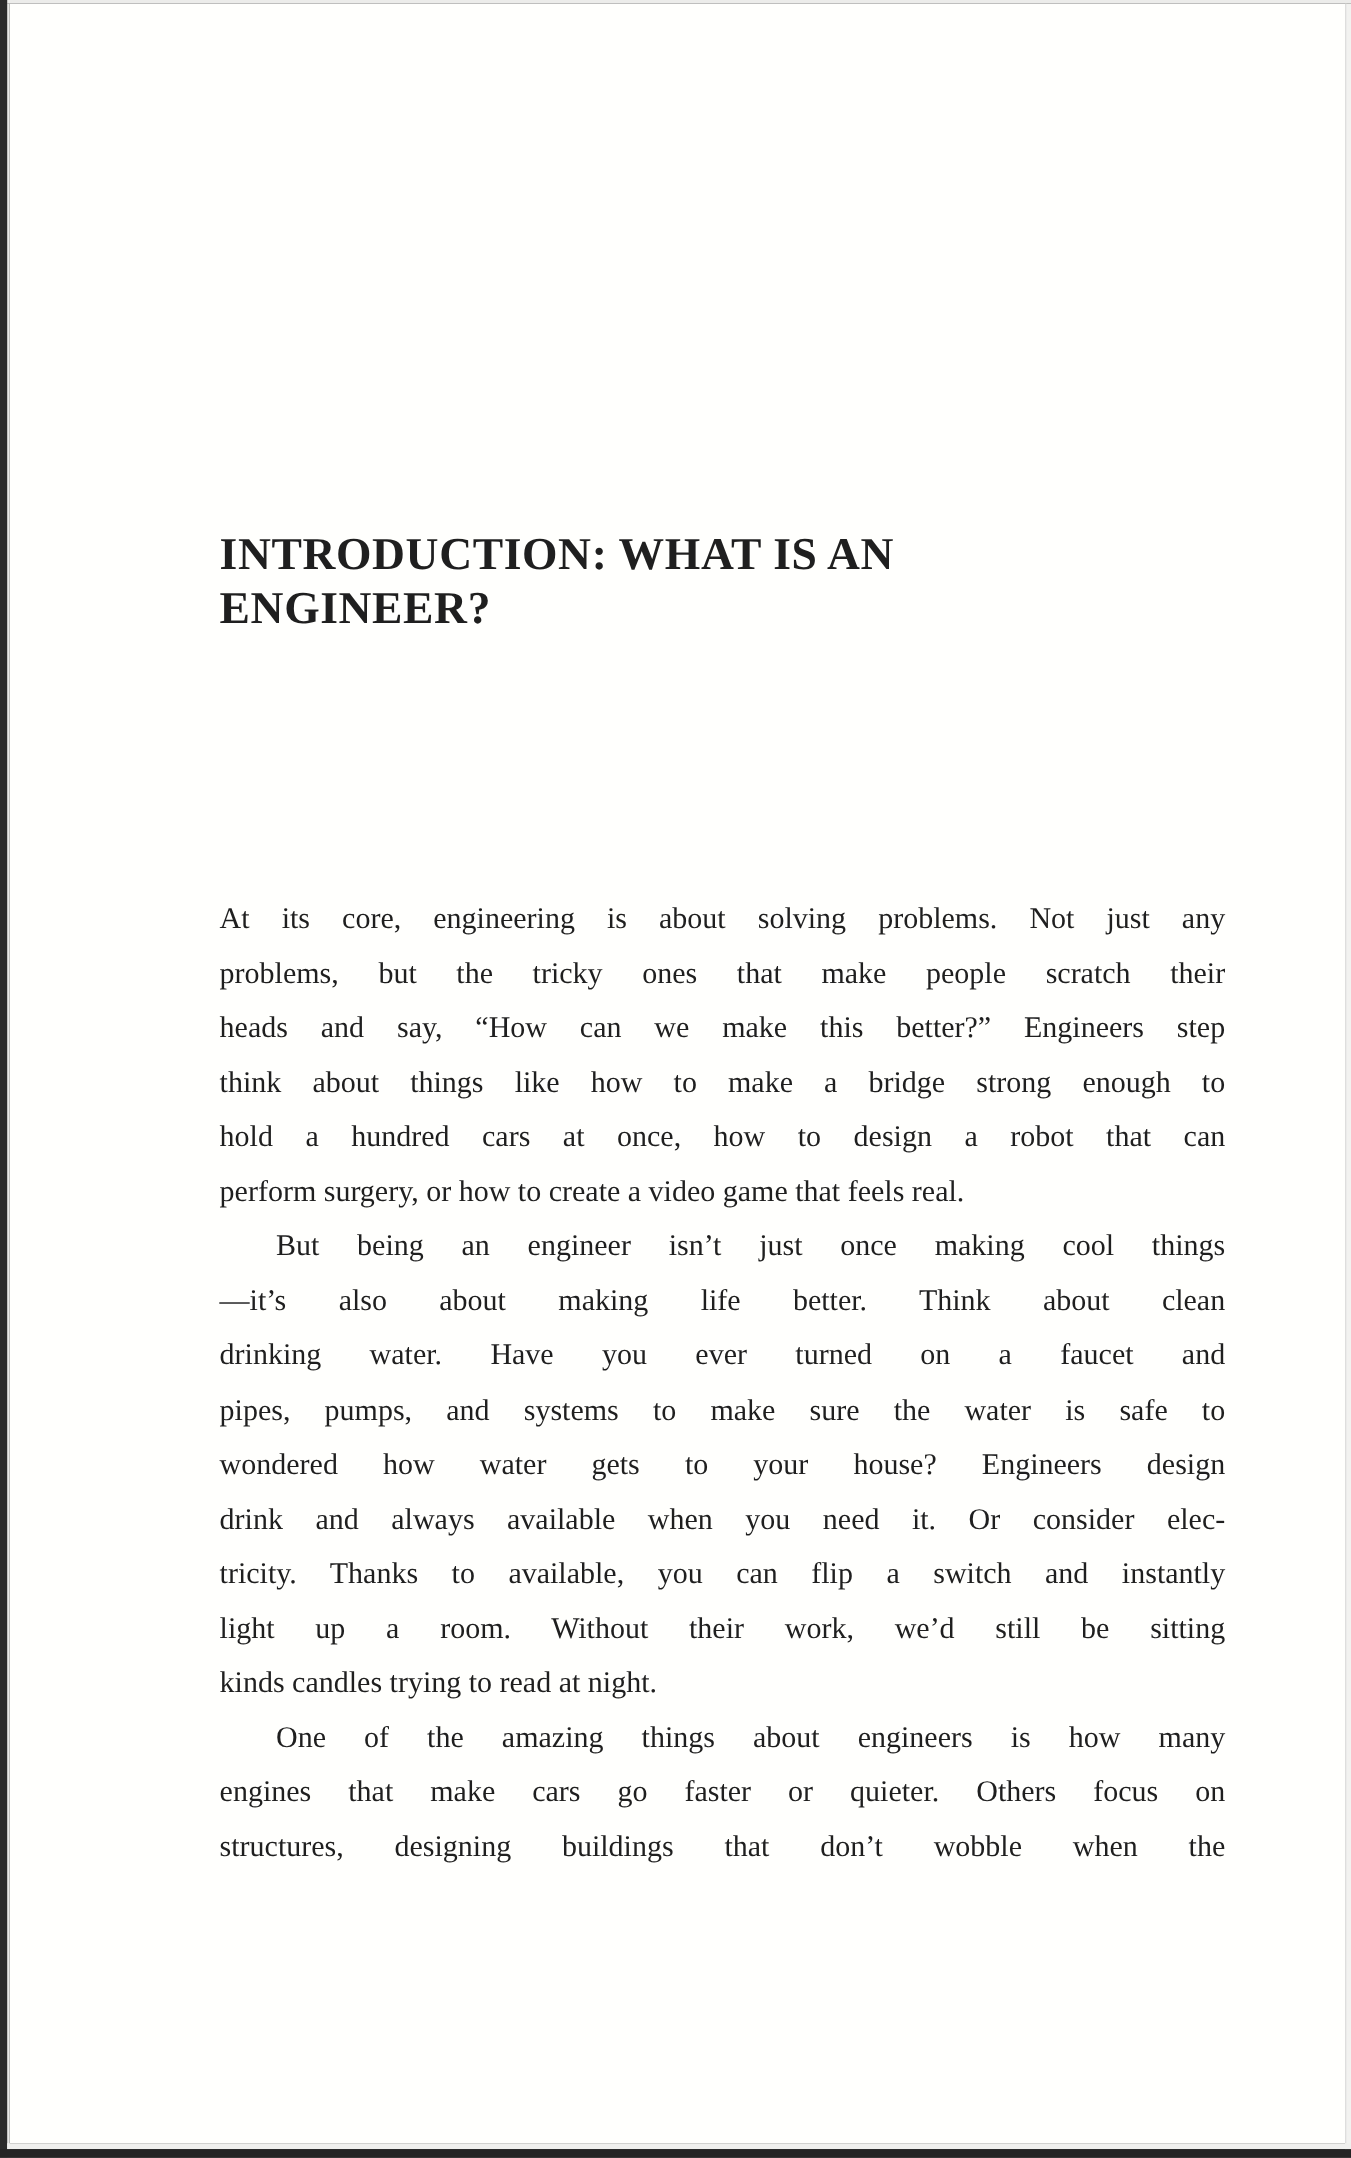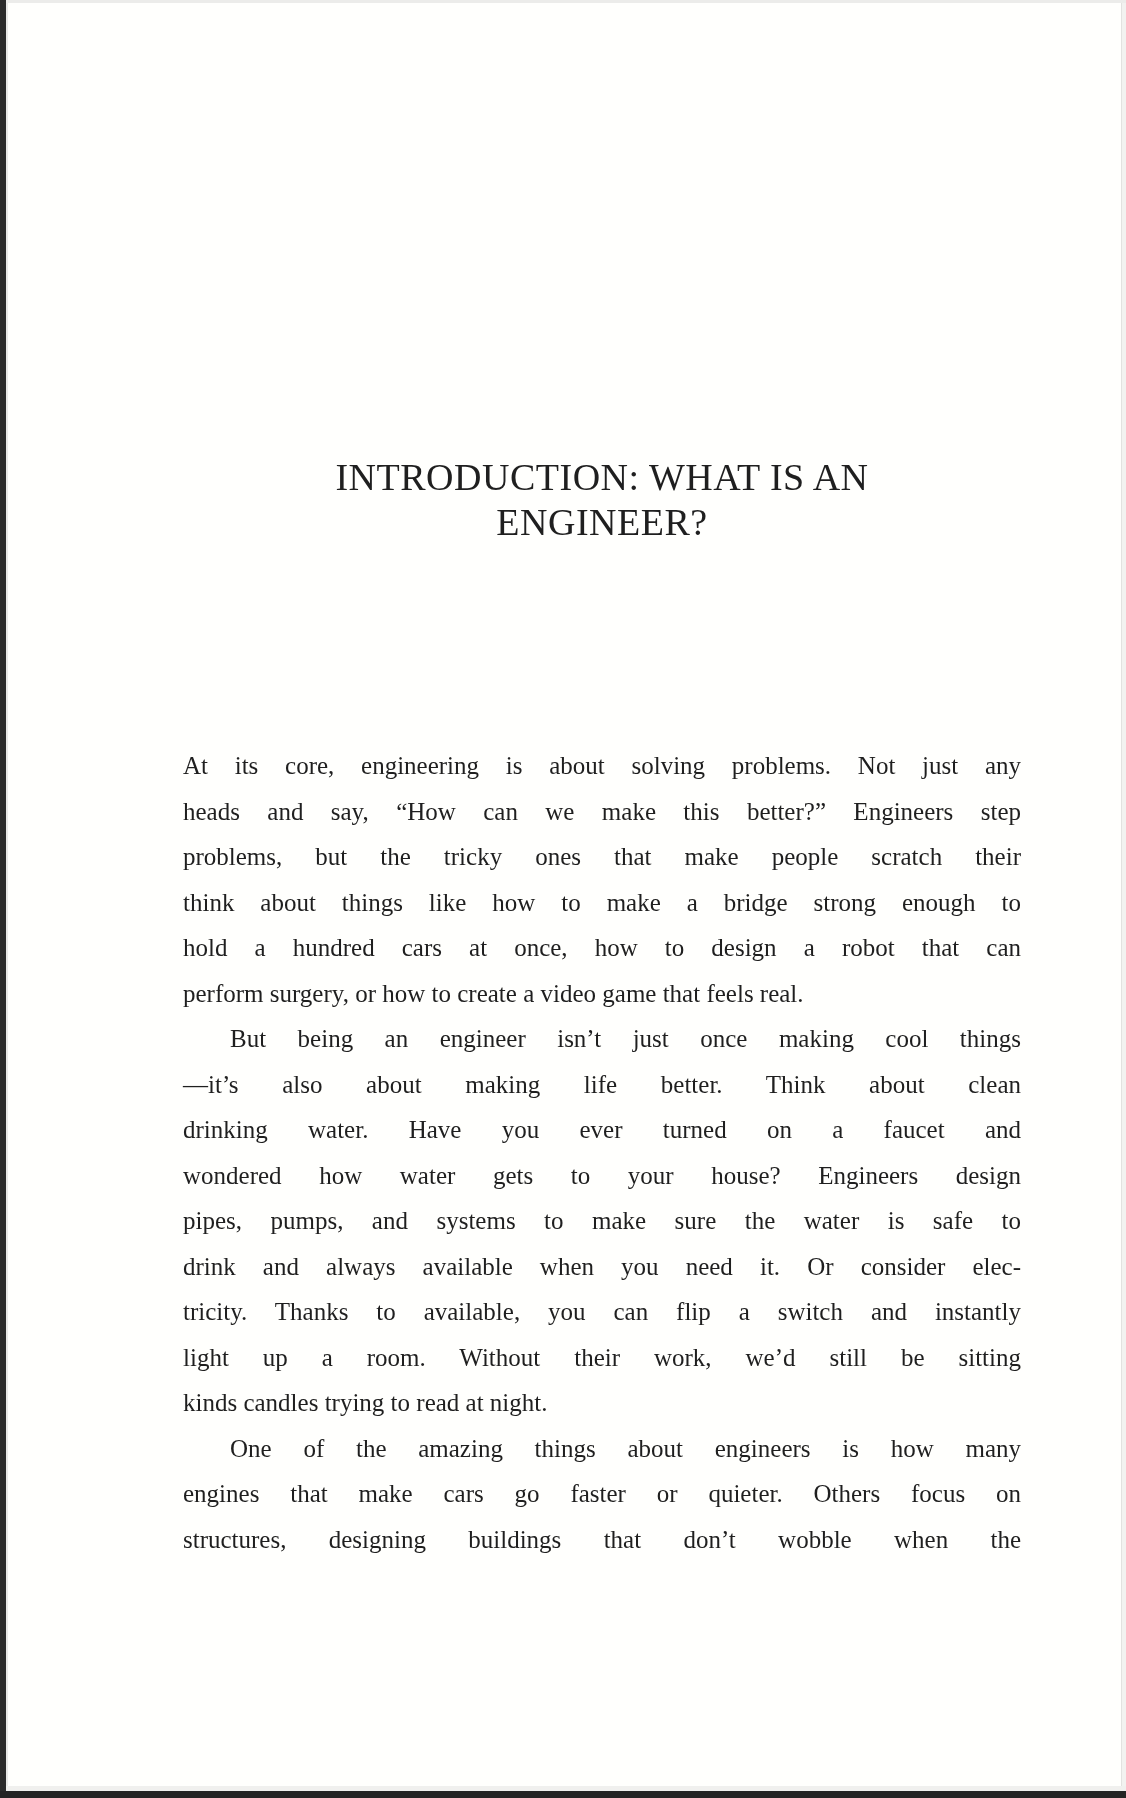--- a/index.html
+++ b/index.html
@@ -65,25 +65,25 @@
     position: absolute;
     left: 0; top: 1791px;
     width: 1126px; height: 7px;
     background: #242424;
     z-index: 4;
   }
   
   .title-block {
     position: absolute;
     left: 175px;
-    top: 452px;
+    top: 437px;
     width: 838px;
-    text-align: center;
+    text-align: left;
     color: #1f1f1f;
-    font-weight: normal;
+    font-weight: bold;
     font-size: 38px;
     line-height: 45px;
     letter-spacing: 0.5px;
   }
   
   .body-text {
     position: absolute;
     left: 175px;
     top: 740px;
     width: 838px;
@@ -111,32 +111,32 @@
 
   <div class="page">
     <div class="title-block">
       <div>INTRODUCTION: WHAT IS AN</div>
       <div>ENGINEER?</div>
     </div>
 
     <div class="body-text">
         <div class="para">
           <div class="line">At its core, engineering is about solving problems. Not just any</div>
+          <div class="line">problems, but the tricky ones that make people scratch their</div>
           <div class="line">heads and say, “How can we make this better?” Engineers step</div>
-          <div class="line">problems, but the tricky ones that make people scratch their</div>
           <div class="line">think about things like how to make a bridge strong enough to</div>
           <div class="line">hold a hundred cars at once, how to design a robot that can</div>
           <div class="line line-end">perform surgery, or how to create a video game that feels real.</div>
         </div>
         <div class="para">
           <div class="line line-indent">But being an engineer isn’t just once making cool things</div>
           <div class="line">—it’s also about making life better. Think about clean</div>
           <div class="line">drinking water. Have you ever turned on a faucet and</div>
+          <div class="line">pipes, pumps, and systems to make sure the water is safe to</div>
           <div class="line">wondered how water gets to your house? Engineers design</div>
-          <div class="line">pipes, pumps, and systems to make sure the water is safe to</div>
           <div class="line">drink and always available when you need it. Or consider elec-</div>
           <div class="line">tricity. Thanks to available, you can flip a switch and instantly</div>
           <div class="line">light up a room. Without their work, we’d still be sitting</div>
           <div class="line line-end">kinds candles trying to read at night.</div>
         </div>
         <div class="para">
           <div class="line line-indent">One of the amazing things about engineers is how many</div>
           <div class="line">engines that make cars go faster or quieter. Others focus on</div>
           <div class="line">structures, designing buildings that don’t wobble when the</div>
         </div>

